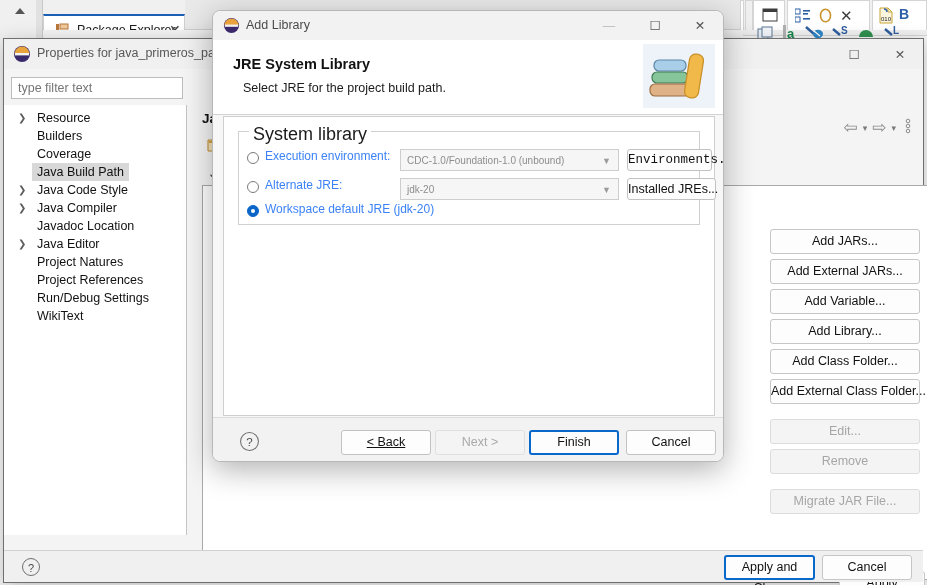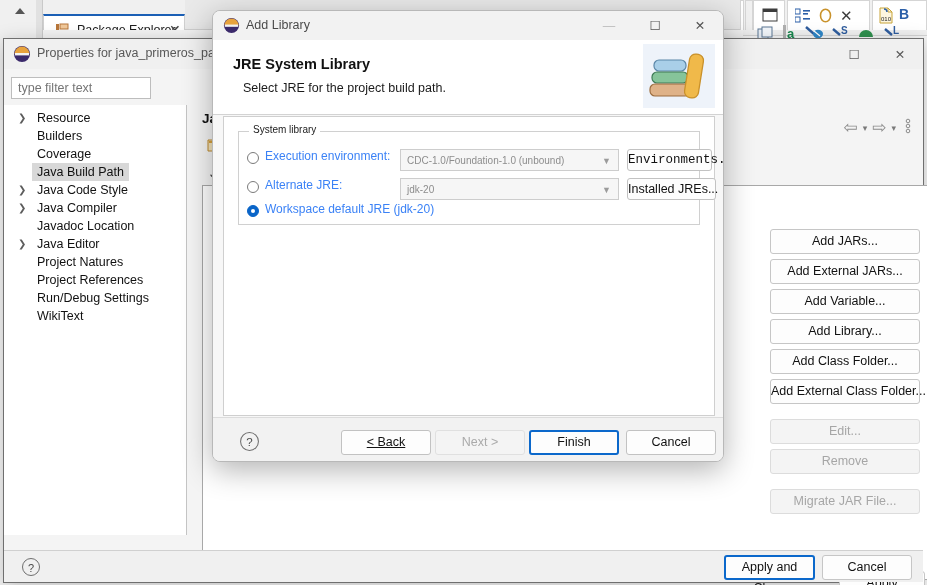--- a/index.html
+++ b/index.html
@@ -45,21 +45,21 @@
     box-shadow: 0 4px 18px rgba(0,0,0,.22);
   }
   .propwin-title { position:absolute; left:0; top:0; width:919px; height:30px; background:#f0f0f0; }
   .propwin-title .eicon { position:absolute; left:9px; top:6px; width:18px;height:18px;}
   .propwin-title .ttext { position:absolute; left:33px; top:7px; font-size:12.5px; color:#585858; white-space:nowrap; }
   .propwin-ctl { position:absolute; top:0; width:46px; height:30px; display:flex; align-items:center; justify-content:center; color:#5b5b5b; }
 
   .propwin-body { position:absolute; left:0; top:30px; width:919px; height:481px; background:#f4f4f4; }
 
   
-  .filterbox { position:absolute; left:7px; top:8px; width:140px; height:22px;
+  .filterbox { position:absolute; left:7px; top:8px; width:172px; height:22px;
                border:1px solid #bdbdbd; background:#fff; font-size:12.5px; color:#9a9a9a;
                padding:2px 6px; line-height:17px; }
 
   
   .tree { position:absolute; left:0px; top:36px; width:183px; height:430px; background:#fff; border-right:1px solid #c4c4c4;}
   .tnode { position:relative; height:18px; line-height:18px; font-size:12.5px; color:#111; padding-left:28px; white-space:nowrap;}
   .tnode .chev { position:absolute; left:14px; top:0; width:10px; height:18px; color:#5c5c5c; font-size:10px; line-height:18px;}
   .tnode .tlabel { display:inline-block; padding:0 5px; }
   .tnode.sel .tlabel { background:#d8d8d8; }
 
@@ -100,21 +100,21 @@
   .dlg-ctl { position:absolute; top:0; width:46px; height:29px; display:flex; align-items:center; justify-content:center; color:#555;}
   .dlg-ctl.dim { color:#bcbcbc; }
 
   .dlg-head { position:absolute; left:0; top:29px; width:510px; height:75px; background:#ffffff; border-bottom:1px solid #d3d3d3;}
   .dlg-head .h1 { position:absolute; left:20px; top:16px; font-size:14.5px; font-weight:bold; color:#111;}
   .dlg-head .h2 { position:absolute; left:30px; top:41px; font-size:12.5px; color:#1a1a1a;}
   .dlg-head .books { position:absolute; right:8px; top:4px; width:72px; height:64px;}
   .dlg-mainwrap { position:absolute; left:10px; top:105px; width:492px; height:300px; background:#fff; border:1px solid #cfcfcf;}
 
   .grp { position:absolute; left:14px; top:14px; width:462px; height:94px; border:1px solid #d0d0d0; }
-  .grp-legend { position:absolute; left:10px; top:-8px; background:#fff; padding:0 4px; font-size:10px; color:#1a1a1a;}
+  .grp-legend { position:absolute; left:10px; top:-8px; background:#fff; padding:0 4px; font-size:18px; color:#1a1a1a;}
 
   .radio { position:absolute; width:12px; height:12px; border:1px solid #7a7a7a; border-radius:50%; background:#fff;}
   .radio.on { border:1px solid #0a65c8; background:#0a65c8; }
   .radio.on::after { content:''; position:absolute; left:3px; top:3px; width:4px;height:4px; background:#fff; border-radius:50%;}
   .rlabel { position:absolute; font-size:12px; color:#3b82f6; white-space:nowrap;}
 
   .combo { position:absolute; height:22px; border:1px solid #cdcdcd; background:#f6f6f6; }
   .combo .ctext { position:absolute; left:6px; top:2px; font-size:10px; color:#8d8d8d; line-height:18px; white-space:nowrap;}
   .combo .carr { position:absolute; right:7px; top:7px; color:#9b9b9b; font-size:9px; line-height:9px;}
 

